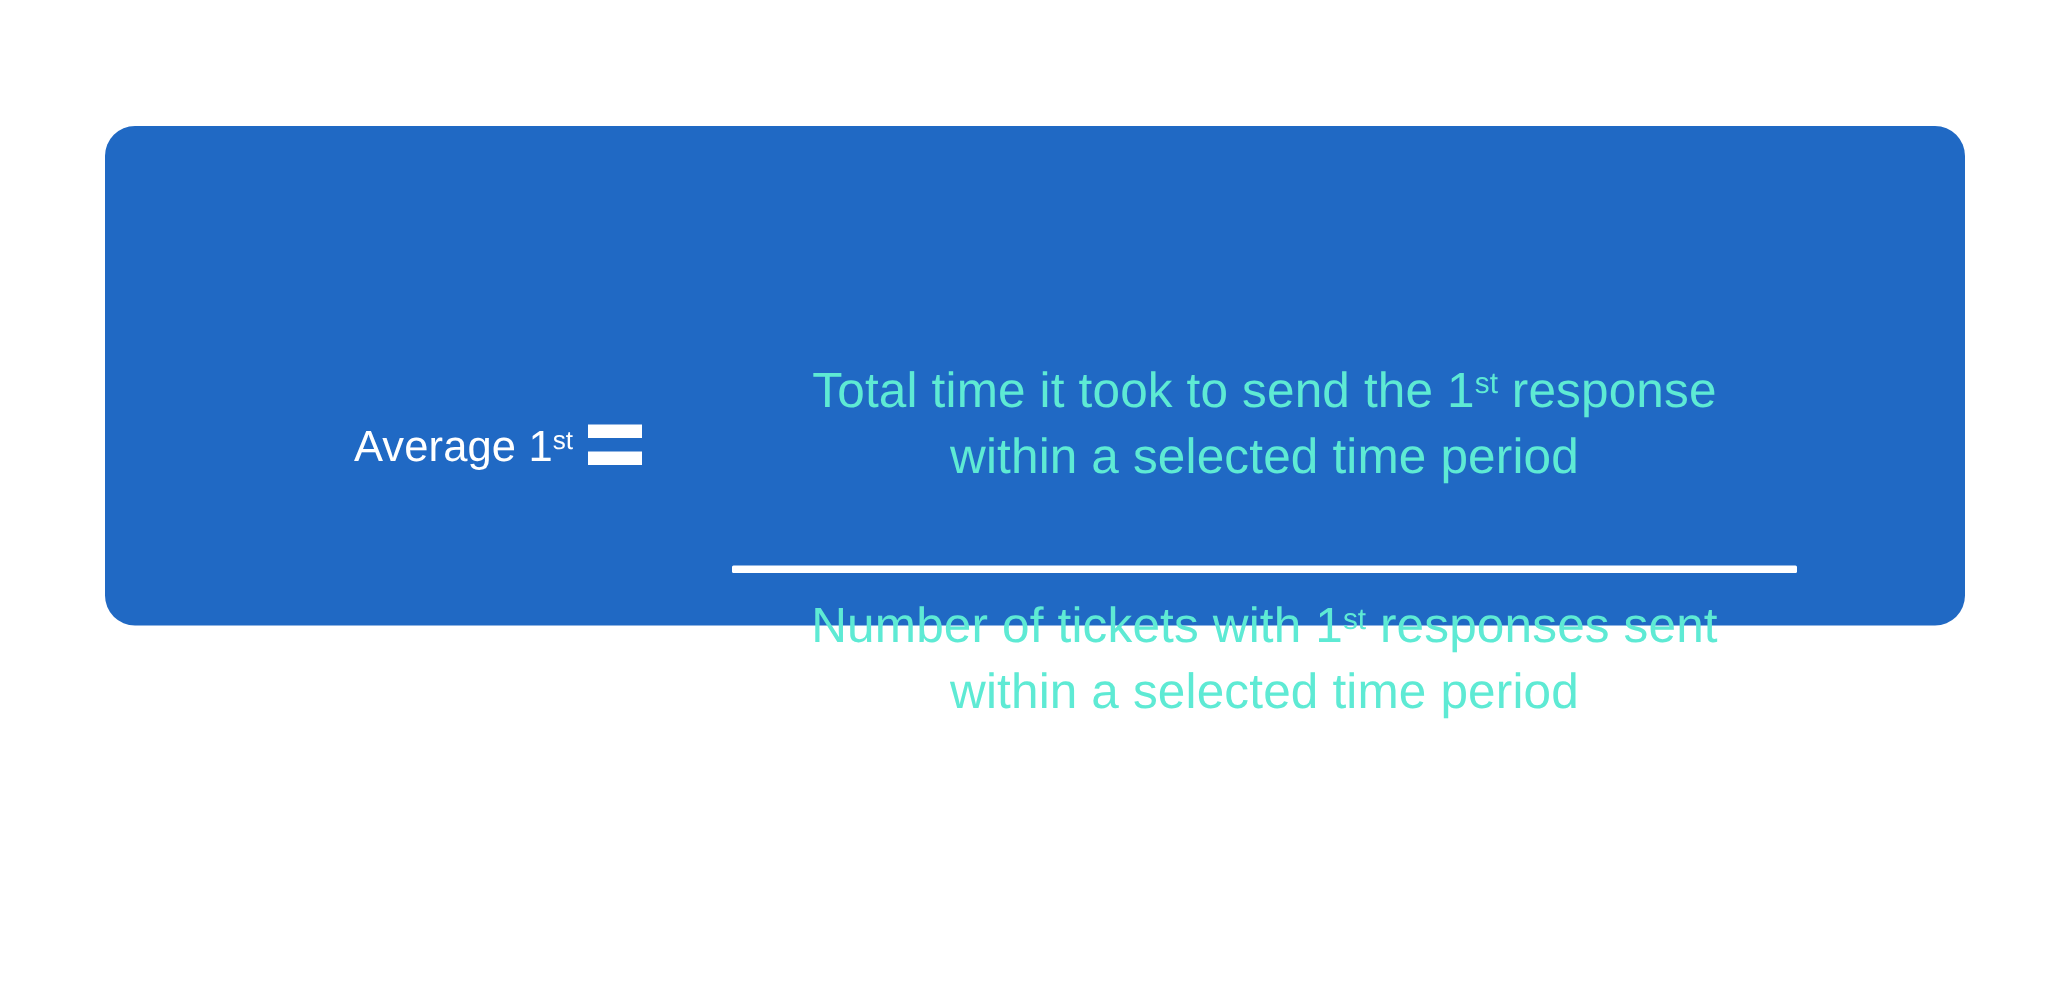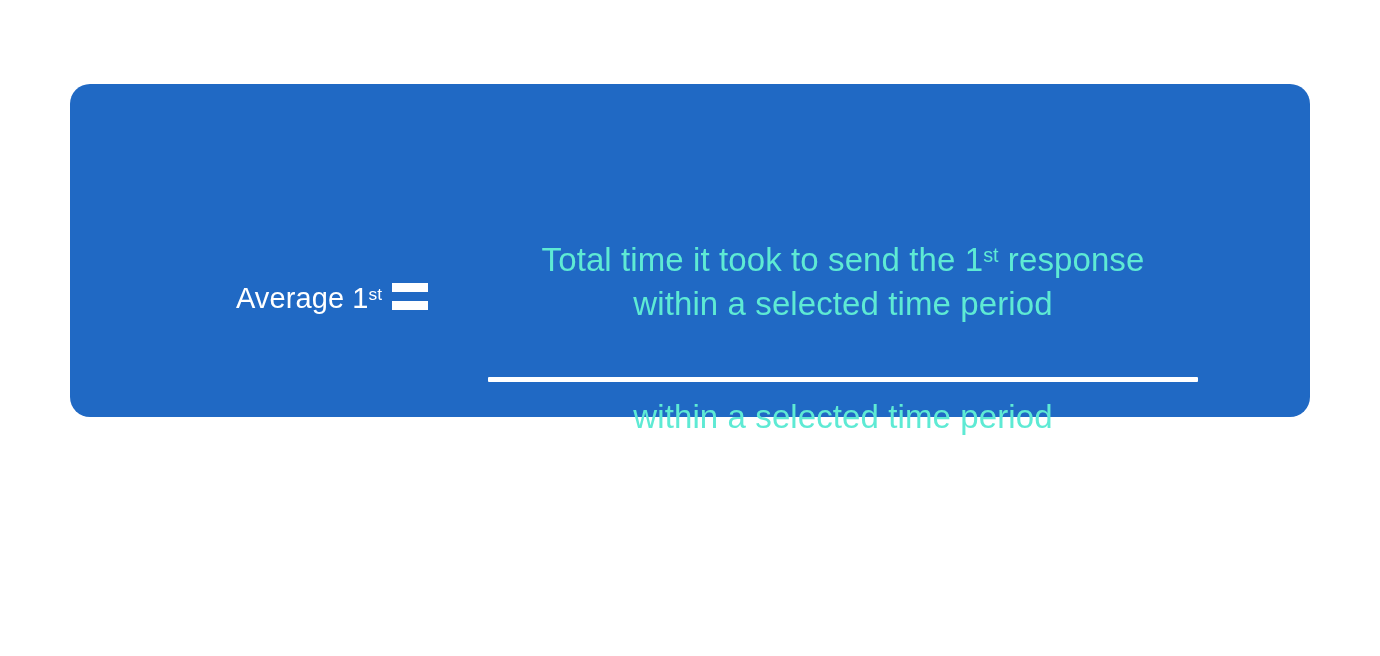--- a/index.html
+++ b/index.html
@@ -134,20 +134,21 @@
     <div id="fraction">
 
       <div id="numerator">
         <span class="line"><span>Total time it took to send the 1</span><sup class="ord">st</sup><span> response</span></span>
         <span class="line"><span>within a selected time period</span><sup class="ord"></sup><span></span></span>
       </div>
 
       <div id="fraction-bar" style="background: rgb(255, 255, 255); height: 5px;"></div>
 
       <div id="denominator">
+        <span class="line"><span>Number of tickets with 1</span><sup class="ord">st</sup><span> responses sent</span></span>
         <span class="line"><span>within a selected time period</span><sup class="ord"></sup><span></span></span>
       </div>
 
     </div>
 
   </div>
 
 </div>
 
 </body></html>

